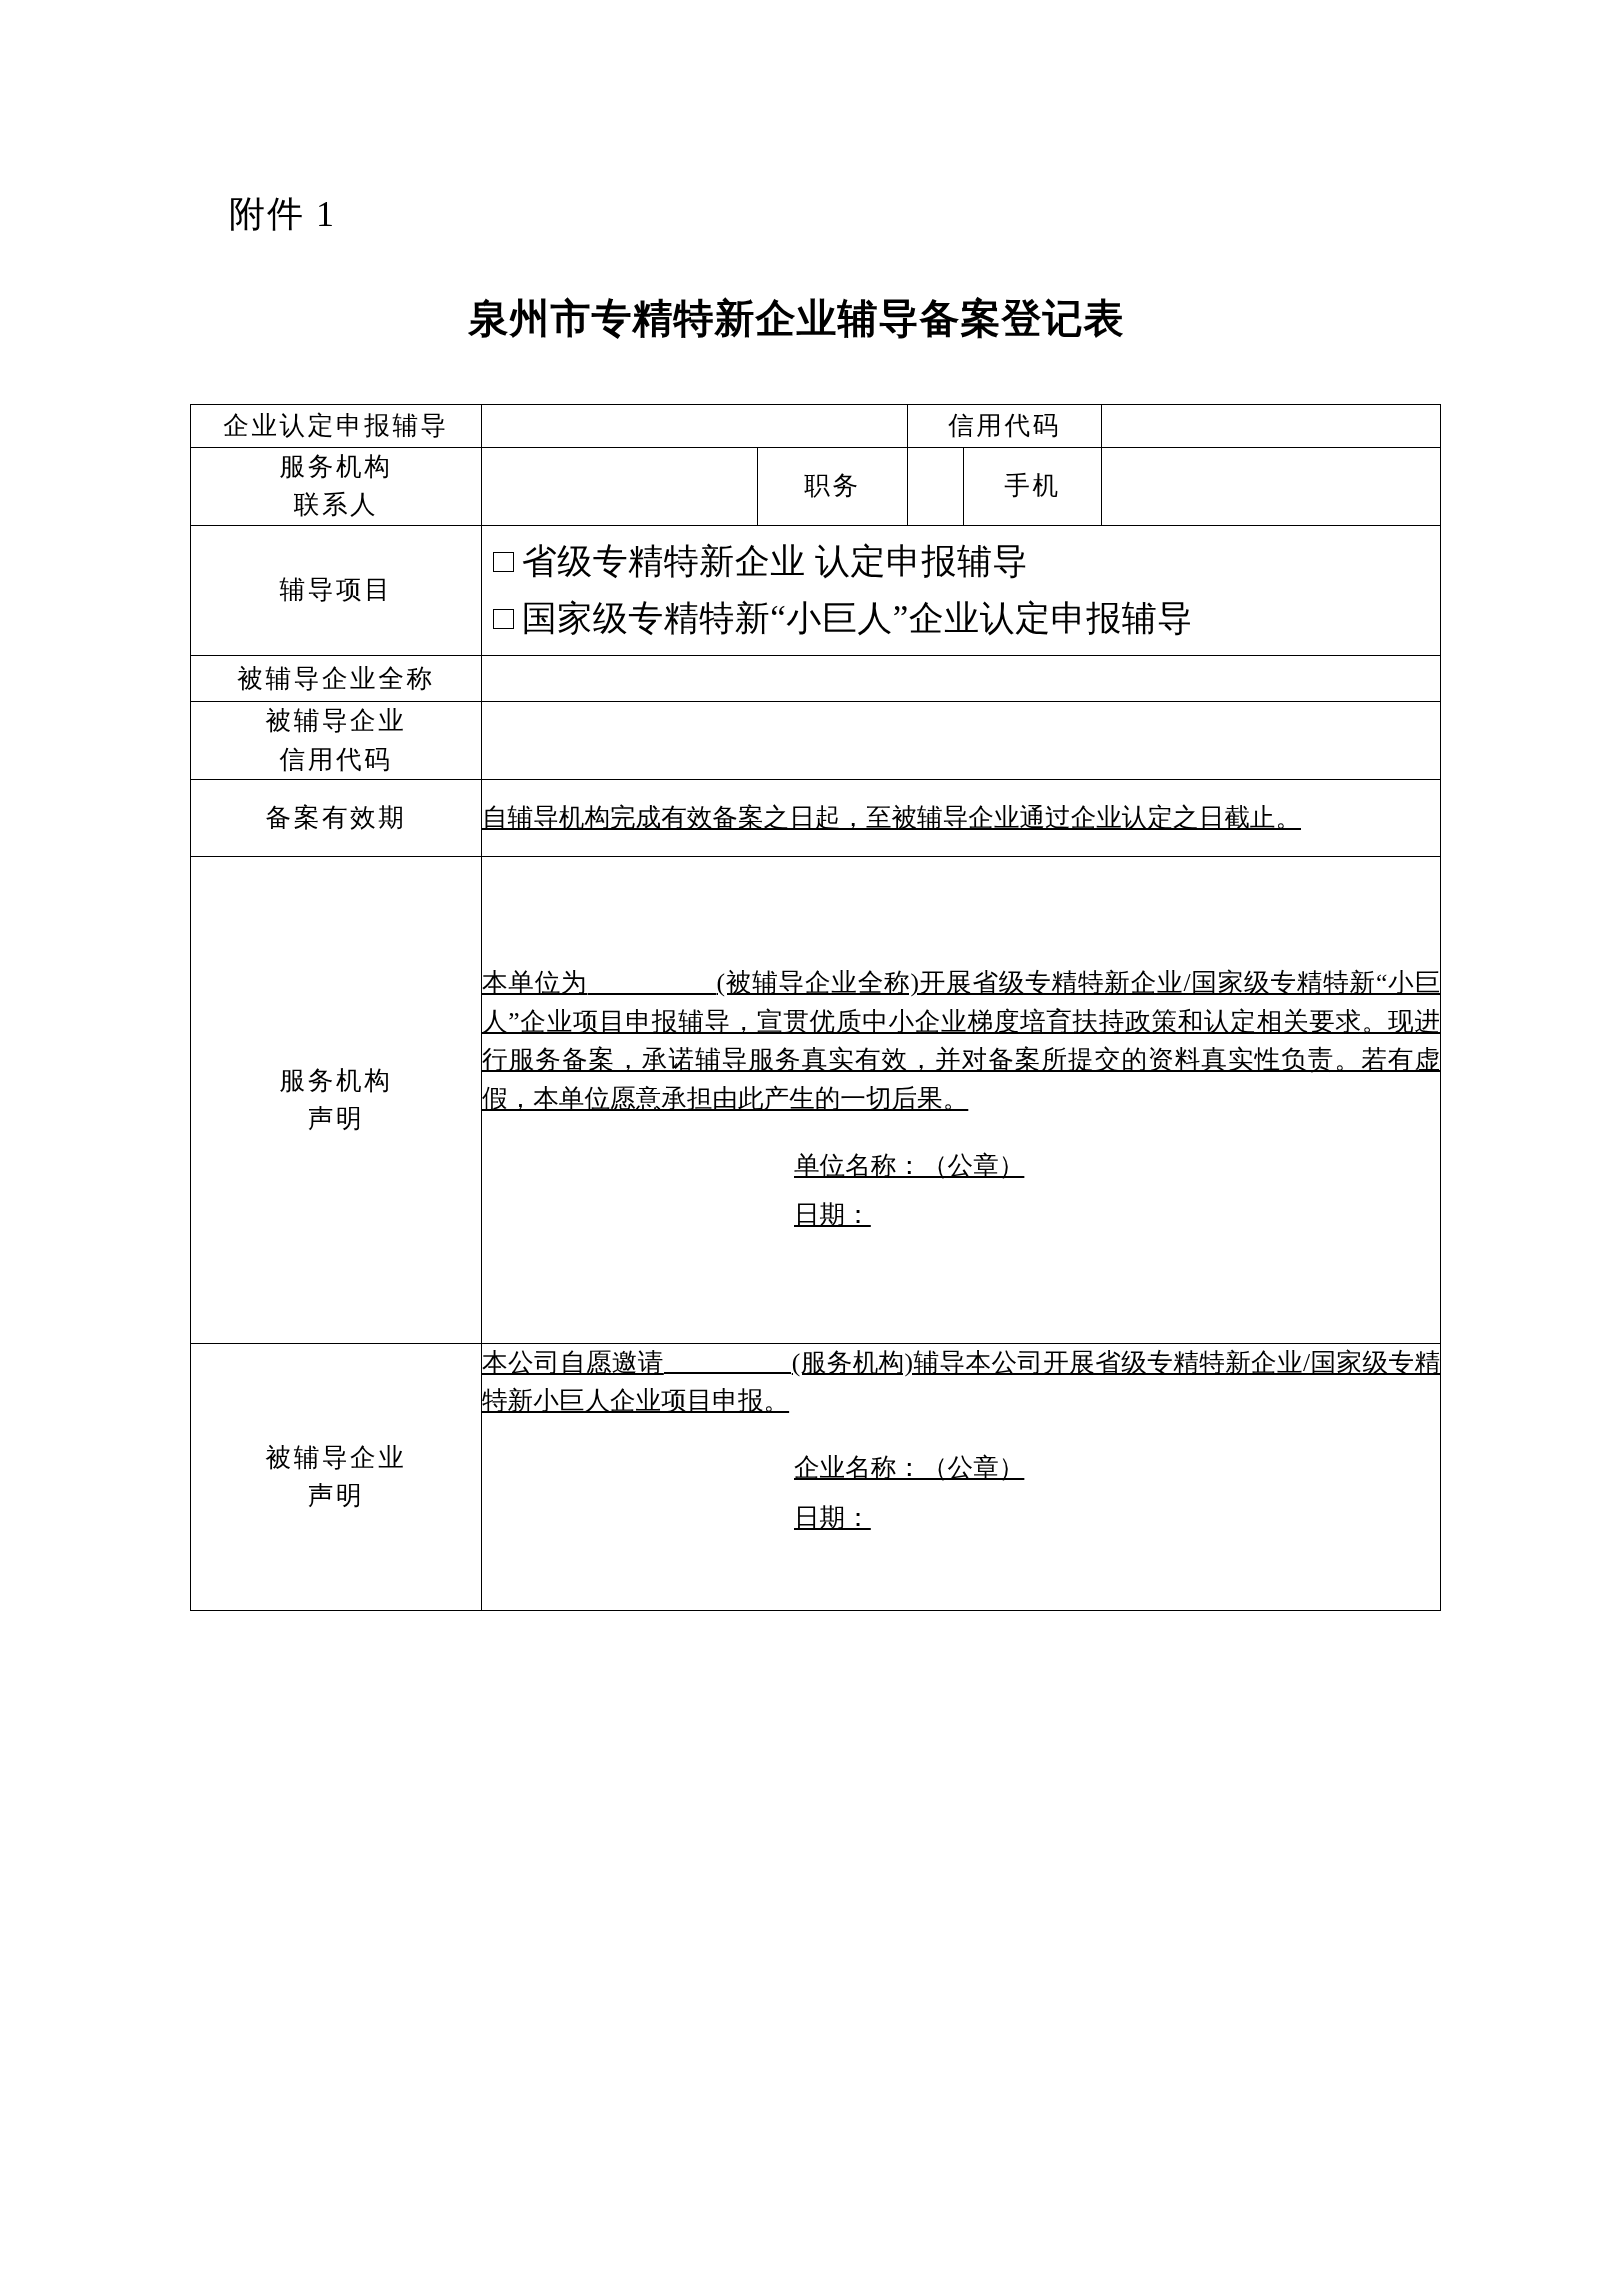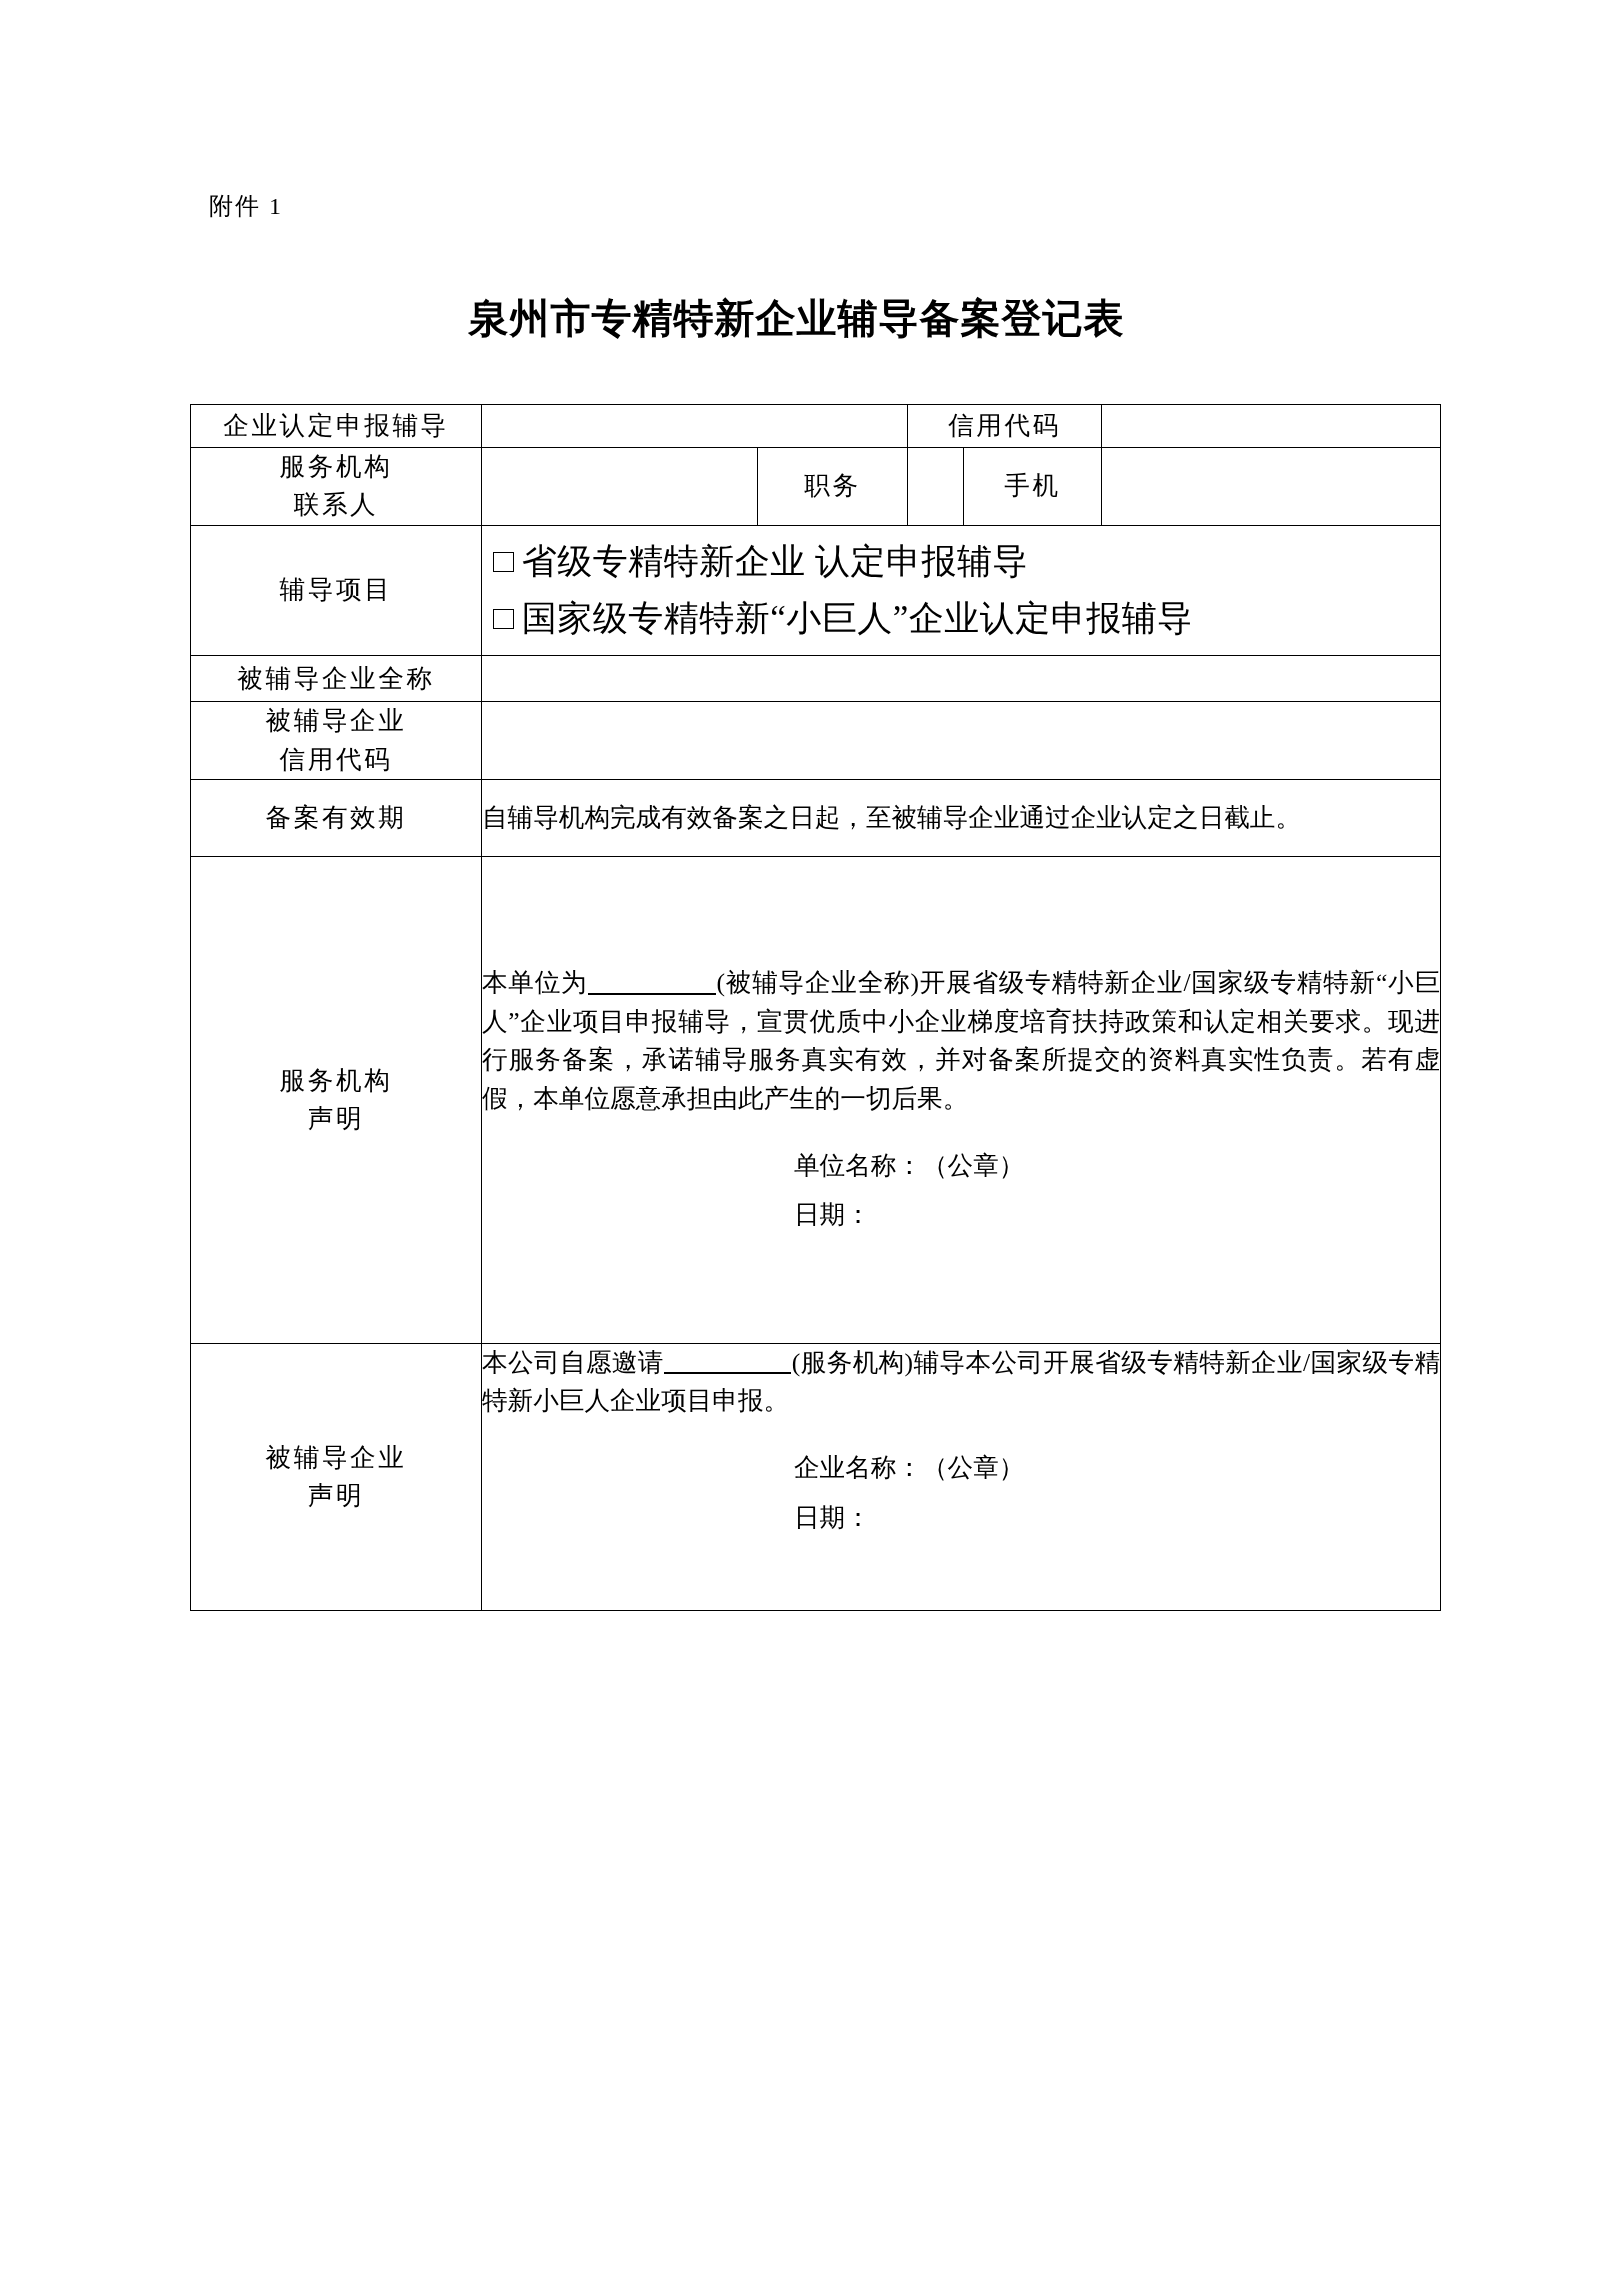--- a/index.html
+++ b/index.html
@@ -19,23 +19,23 @@
   .page {
     position: absolute;
     left: 0; top: 0;
     width: 1623px;
     height: 2295px;
   }
 
   
   .attach-label {
     position: absolute;
-    left: 209px;
+    left: 229px;
     top: 190px;
-    font-size: 24px;
+    font-size: 36px;
     letter-spacing: 2px;
     white-space: nowrap;
   }
 
   
   .doc-title {
     position: absolute;
     left: 0;
     top: 291px;
     width: 1593px;
@@ -99,20 +99,21 @@
     flex: 0 0 auto;
     background: #ffffff;
   }
   .chk-text { font-size: 35px; letter-spacing: 0.5px; }
 
   
   .decl {
     padding: 7.2px 14.3px 7.2px 12.3px;
     font-size: 25.6px;
     line-height: 1.62;
+    text-decoration: underline;
   }
   .decl p {
     margin: 0;
     text-align: justify;
     text-justify: inter-ideograph;
   }
   .decl .para {
     text-indent: 0;
   }
   .blank-line {

